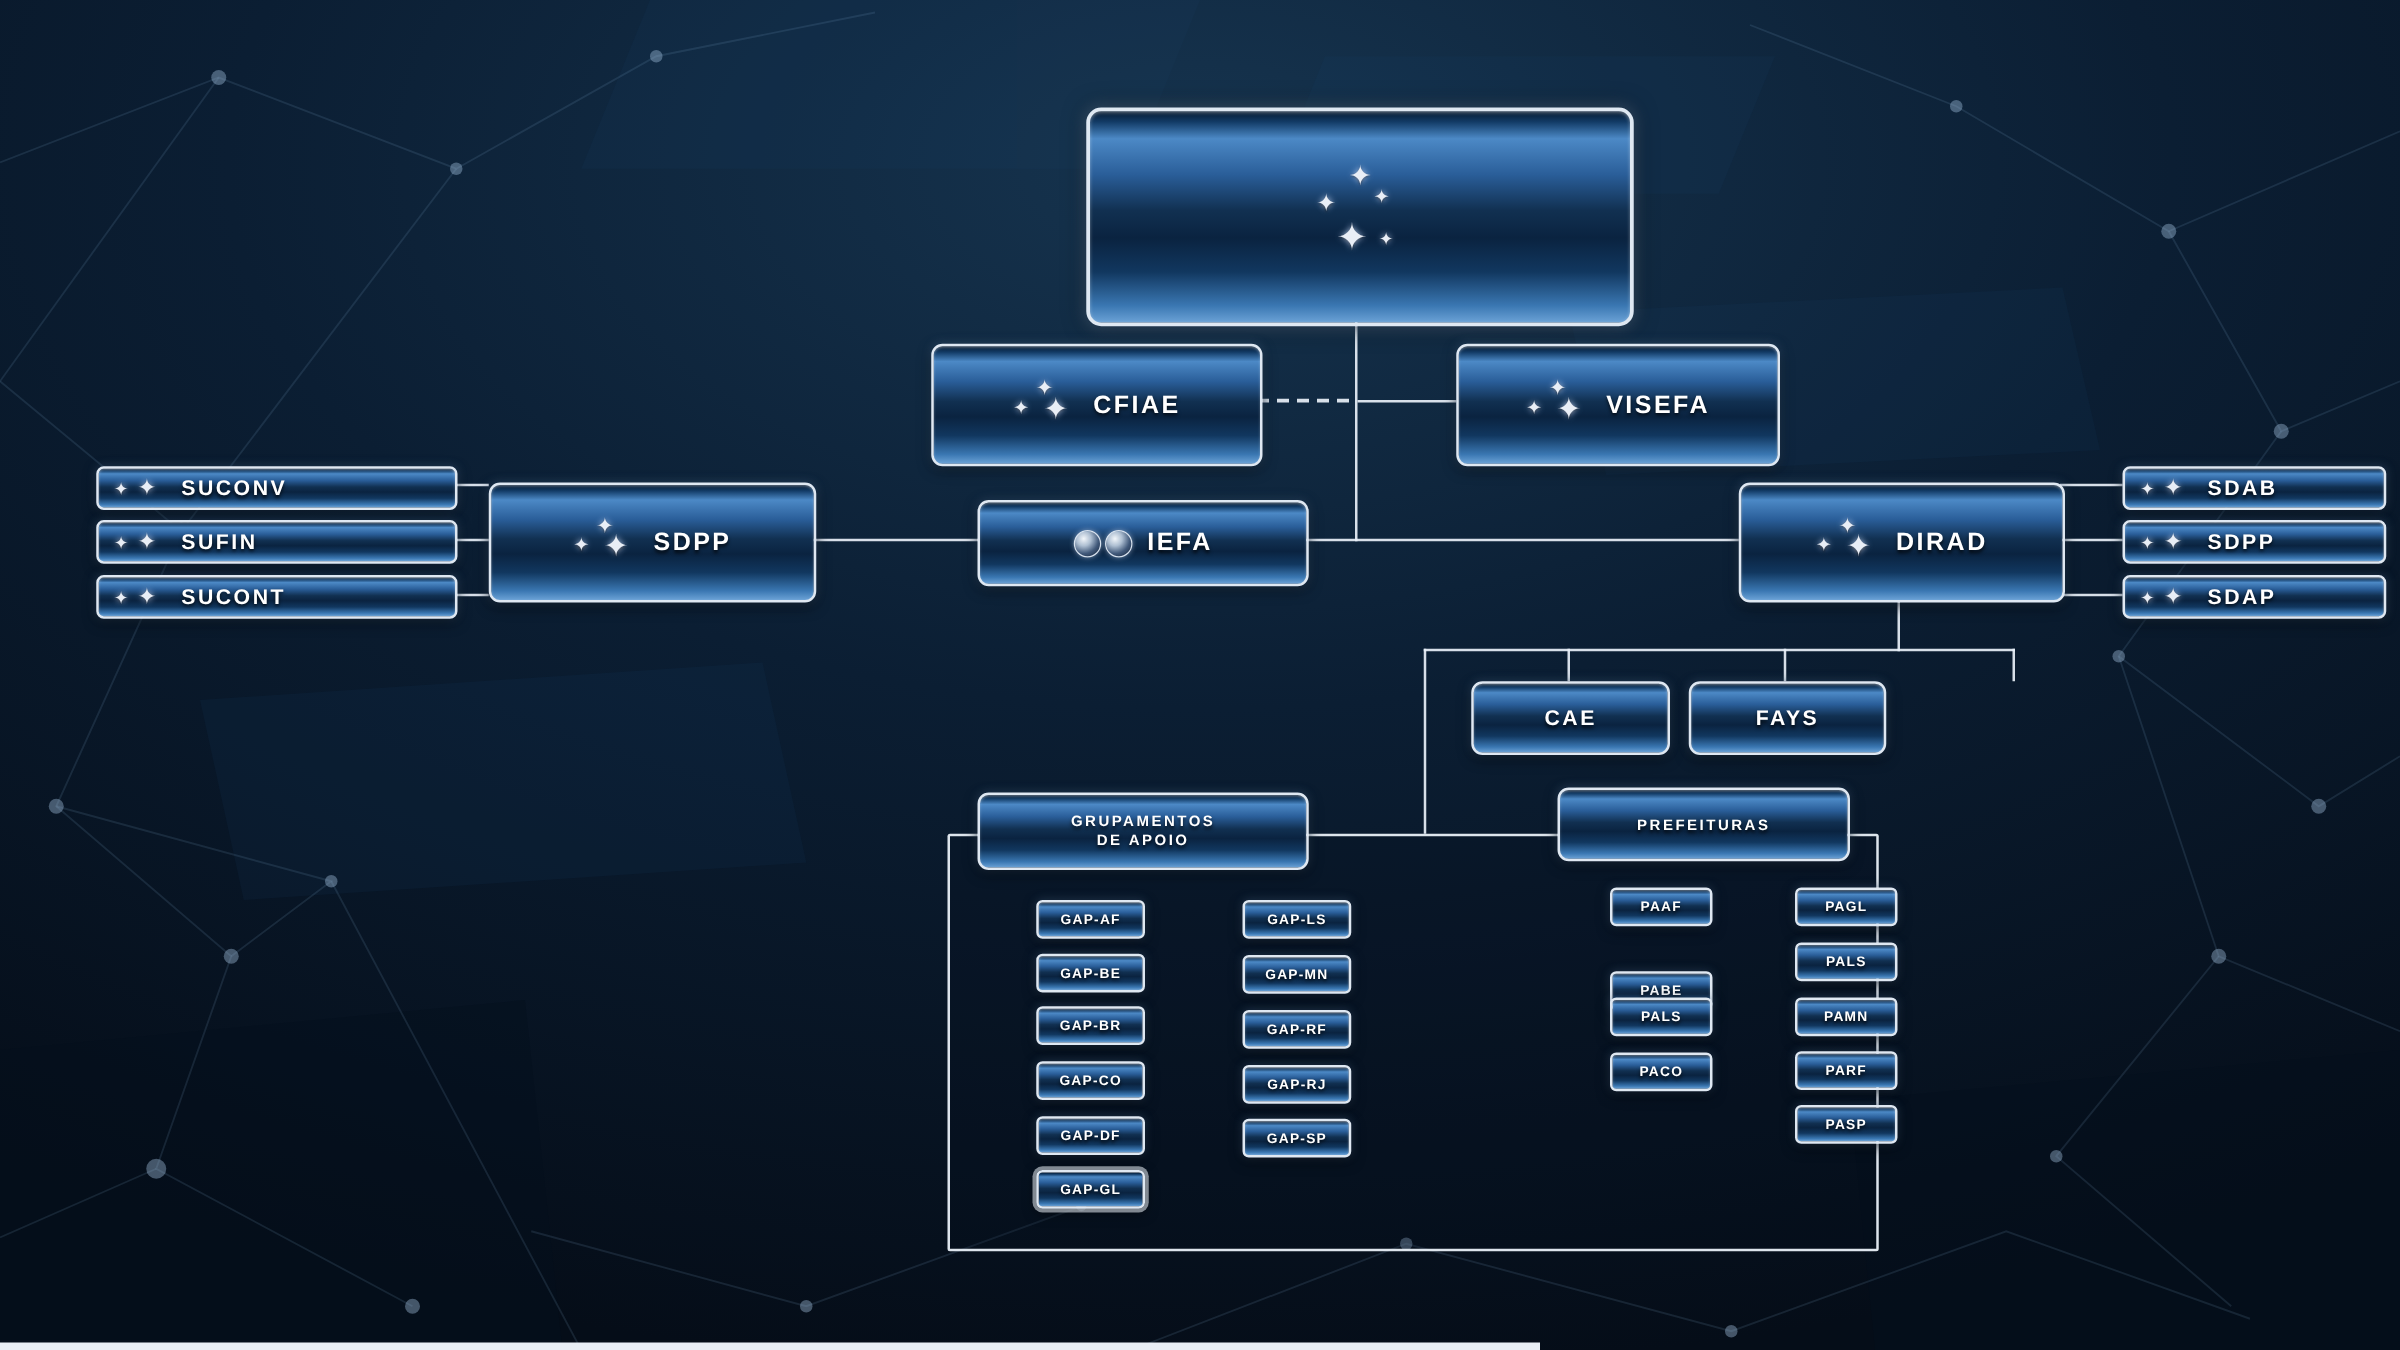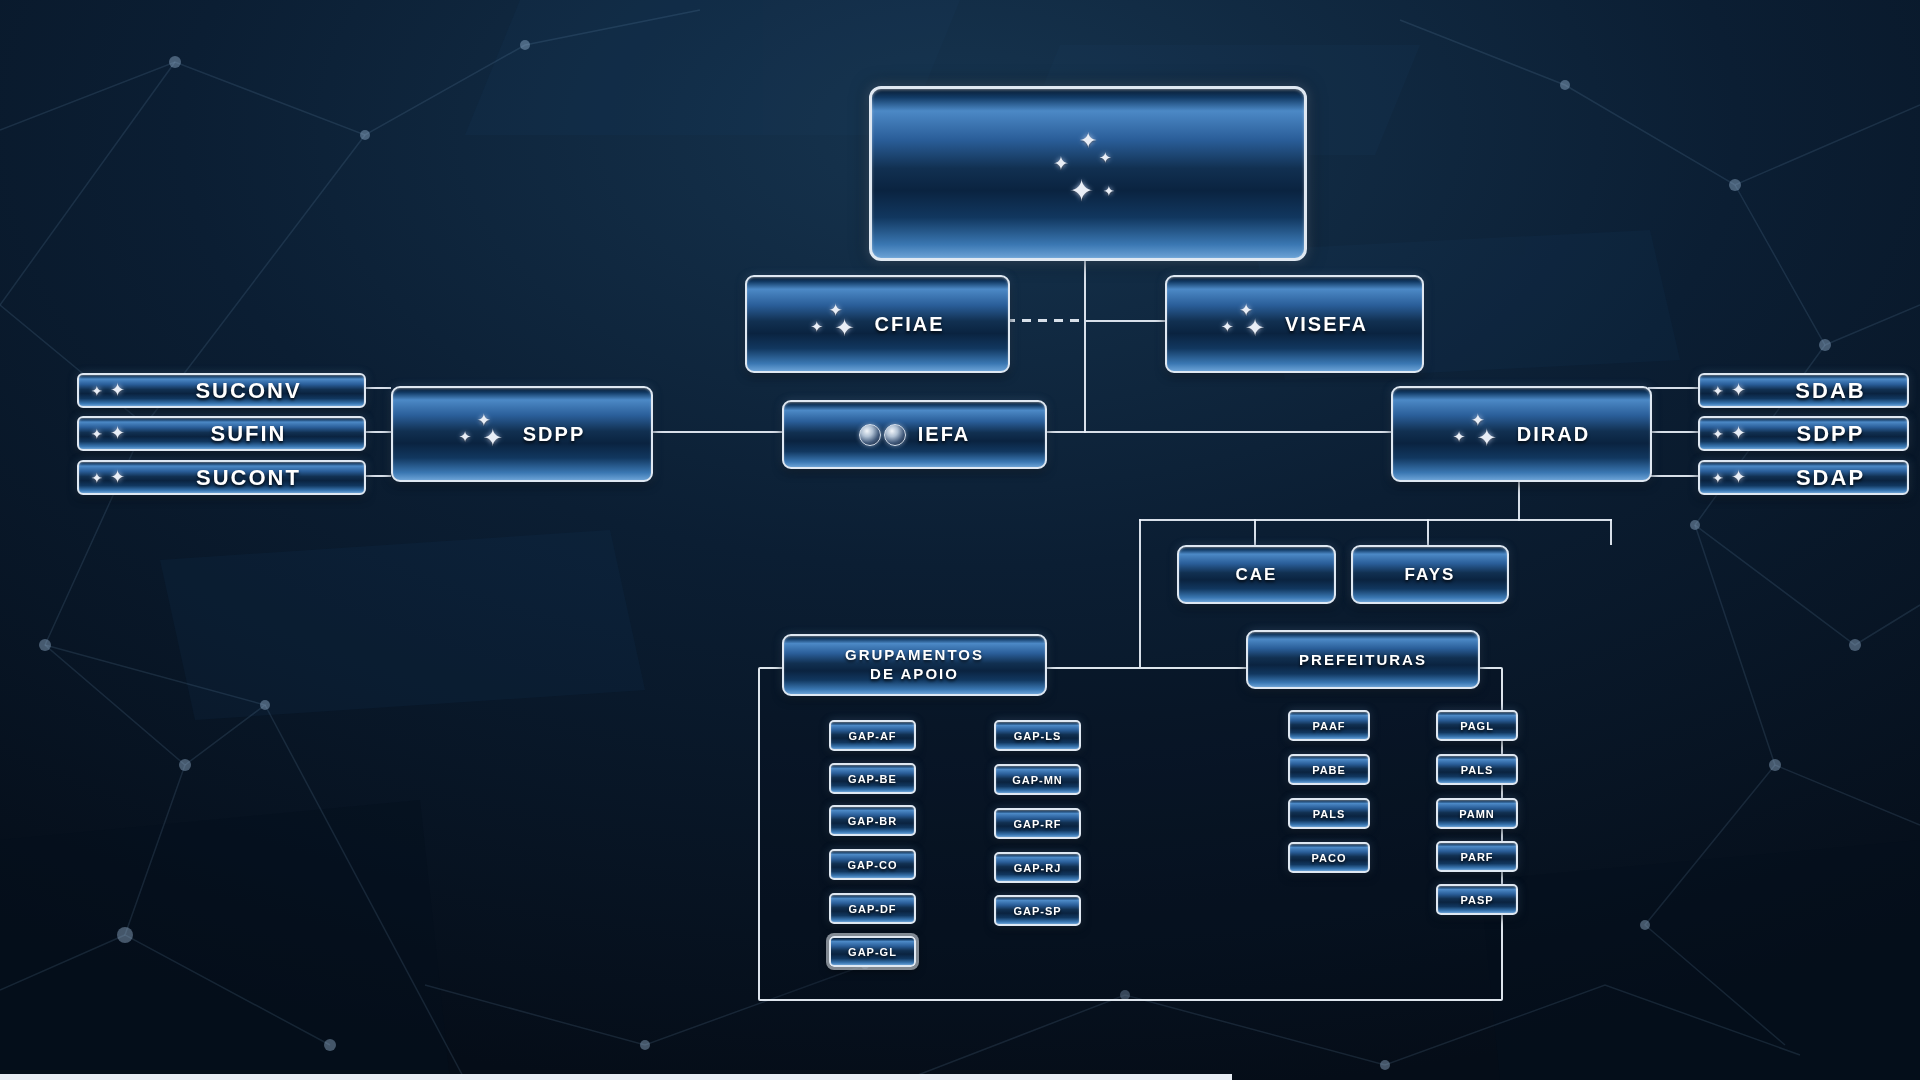--- a/index.html
+++ b/index.html
@@ -20,25 +20,25 @@
   .node{position:absolute;z-index:3;display:flex;align-items:center;justify-content:center;gap:12px;
         border:2px solid #dfe8f2;border-radius:9px;color:#fff;font-weight:700;letter-spacing:2px;
         text-shadow:0 2px 3px rgba(0,0,0,.75);
         background:linear-gradient(180deg,#071a30 0%,#123b66 5%,#4c89c6 13%,#2a5e99 30%,
                    #113051 47%,#0a2340 60%,#11375f 76%,#3a77b2 92%,#6ba2d6 100%);
         box-shadow:0 3px 10px rgba(0,0,0,.55),0 0 8px rgba(110,160,215,.3),
                    inset 0 1px 2px rgba(255,255,255,.35);}
   .nl{font-size:20px;}
   .unit .nl{font-size:17px;}
   .row{justify-content:flex-start;padding:0 12px;border-radius:6px;}
-  .row .nl{flex:1;text-align:center;font-size:22px;}
+  .row .nl{flex:1;font-size:17px;}
   .btn{border-radius:5px;letter-spacing:1px;margin-left:40px;}
   .bl{font-size:11px;font-weight:700;}
   .ring{box-shadow:0 0 0 3px rgba(233,240,248,.55),0 3px 10px rgba(0,0,0,.55);}
-  .hl{font-size:15px;text-align:right;}
+  .hl{font-size:12px;text-align:right;}
   .hcol{display:flex;flex-direction:column;align-items:center;line-height:1.25;}
 
   
   .sefa{border-radius:12px;border-width:3px;gap:18px;
         box-shadow:0 0 18px rgba(0,0,0,.6),0 0 12px rgba(150,190,235,.45),
                    inset 0 1px 3px rgba(255,255,255,.4);}
   .sefa-text{display:flex;flex-direction:column;align-items:flex-start;line-height:1.05;}
   .sefa-code{font-size:50px;font-weight:800;letter-spacing:4px;}
   .sefa-sub{font-size:17px;letter-spacing:.3px;line-height:1.22;}
 
@@ -296,21 +296,21 @@
   <div class="node btn" style="left:954px;top:852px;width:83px;height:27px">
       <span class="bl">GAP-RJ</span>
     </div>
   <div class="node btn" style="left:954px;top:895px;width:83px;height:27px">
       <span class="bl">GAP-SP</span>
     </div>
 
   <div class="node btn" style="left:1248px;top:710px;width:78px;height:27px">
       <span class="bl">PAAF</span>
     </div>
-  <div class="node btn" style="left:1248px;top:754px;width:78px;height:27px">
+  <div class="node btn" style="left:1248px;top:777px;width:78px;height:27px">
       <span class="bl">PABE</span>
     </div>
   <div class="node btn" style="left:1248px;top:798px;width:78px;height:27px">
       <span class="bl">PALS</span>
     </div>
   <div class="node btn" style="left:1248px;top:842px;width:78px;height:27px">
       <span class="bl">PACO</span>
     </div>
 
   <div class="node btn" style="left:1396px;top:710px;width:78px;height:27px">

